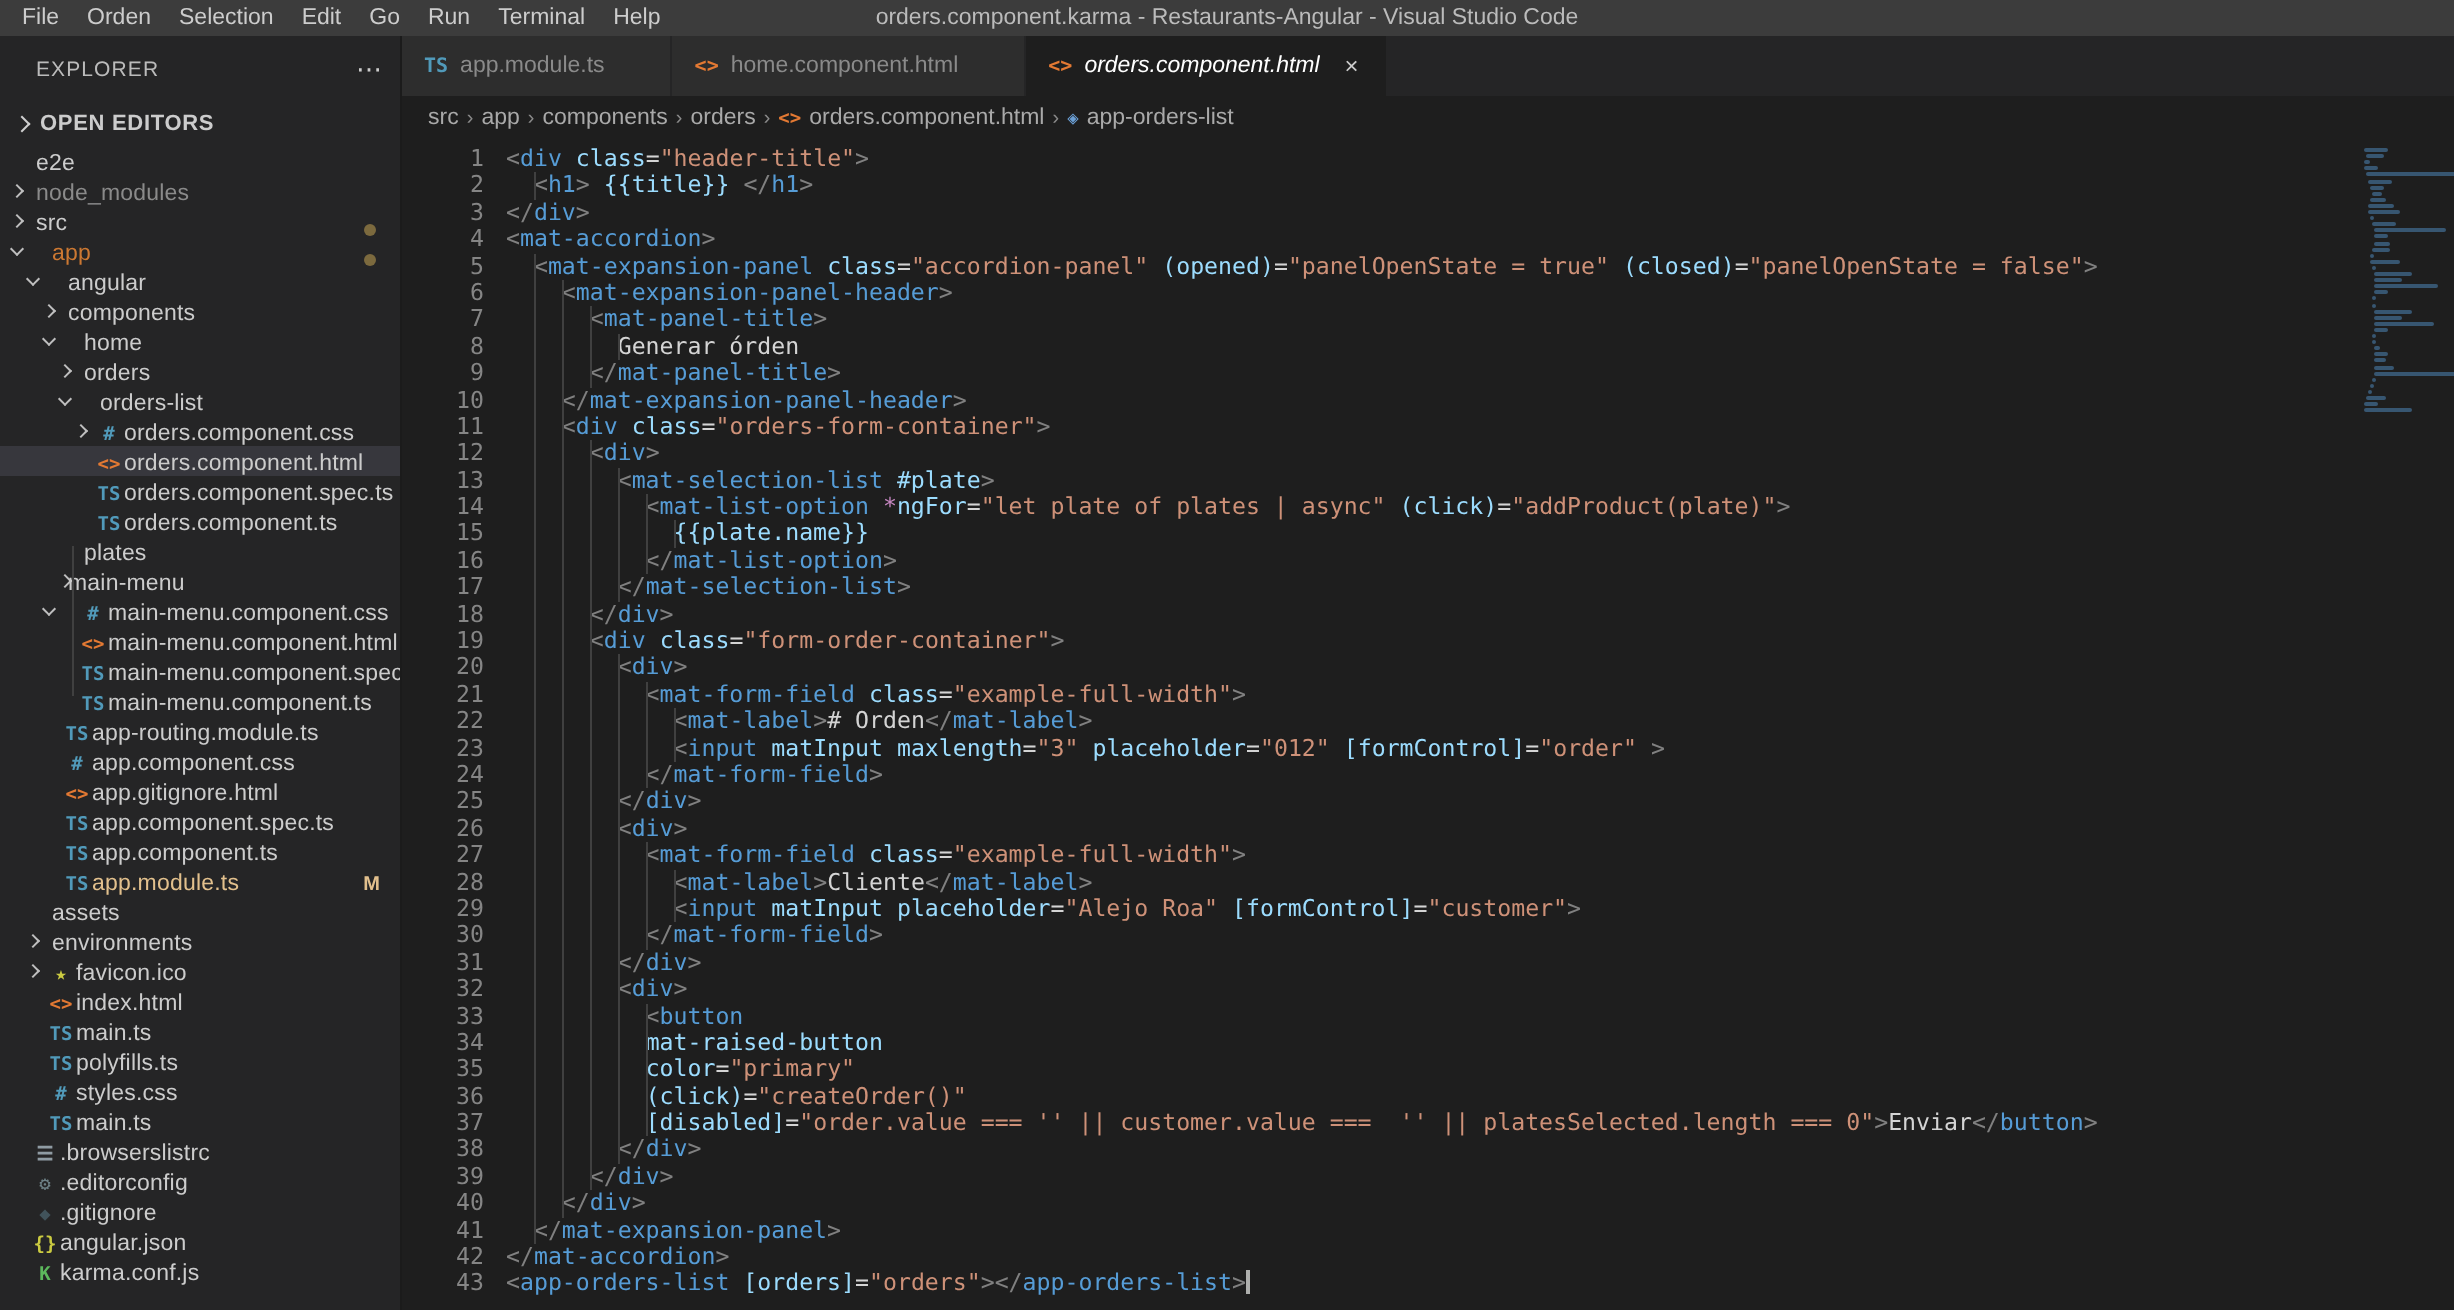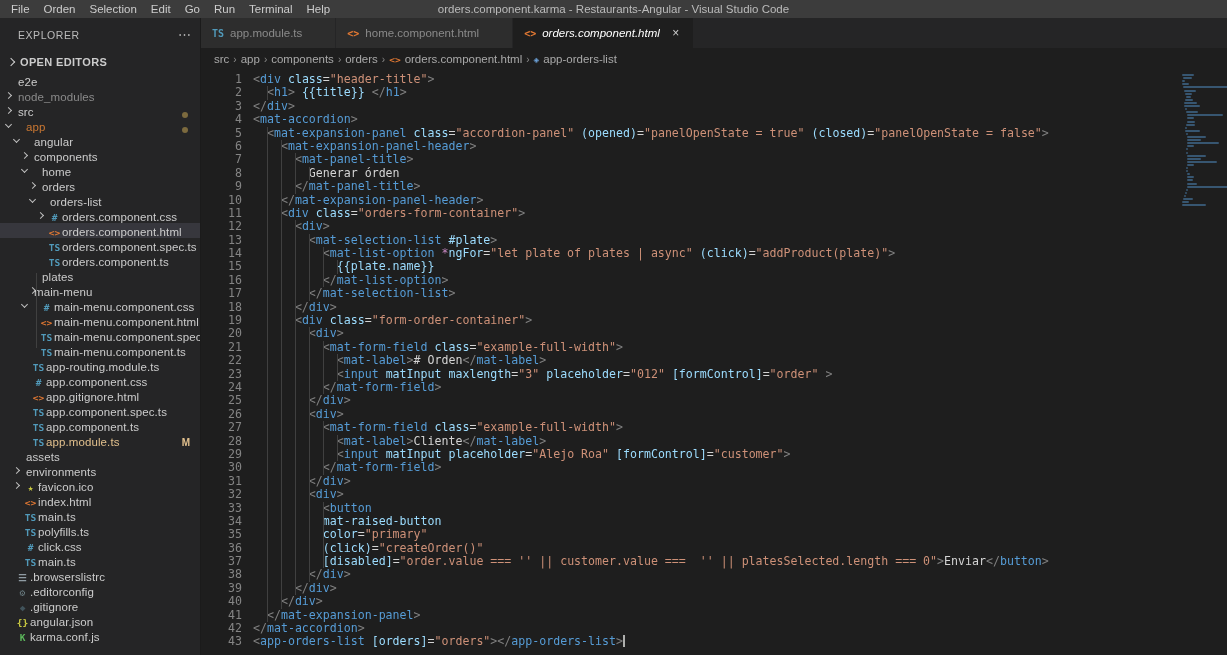--- a/index.html
+++ b/index.html
@@ -353,21 +353,21 @@
           <div class="row">
             <span style="flex: 0 0 12px;"></span>
             <span class="twisty leaf"></span>
             <span class="ficon" style="color: rgb(81, 154, 186);">TS</span>
             <span class="lbl">polyfills.ts</span>
           </div>
           <div class="row">
             <span style="flex: 0 0 12px;"></span>
             <span class="twisty leaf"></span>
             <span class="ficon" style="color: rgb(81, 154, 186);">#</span>
-            <span class="lbl">click.css</span>
+            <span class="lbl">styles.css</span>
           </div>
           <div class="row">
             <span style="flex: 0 0 12px;"></span>
             <span class="twisty leaf"></span>
             <span class="ficon" style="color: rgb(81, 154, 186);">TS</span>
             <span class="lbl">main.ts</span>
           </div>
           <div class="row">
             <span style="flex: 0 0 4px;"></span>
             <span class="twisty leaf"></span>

